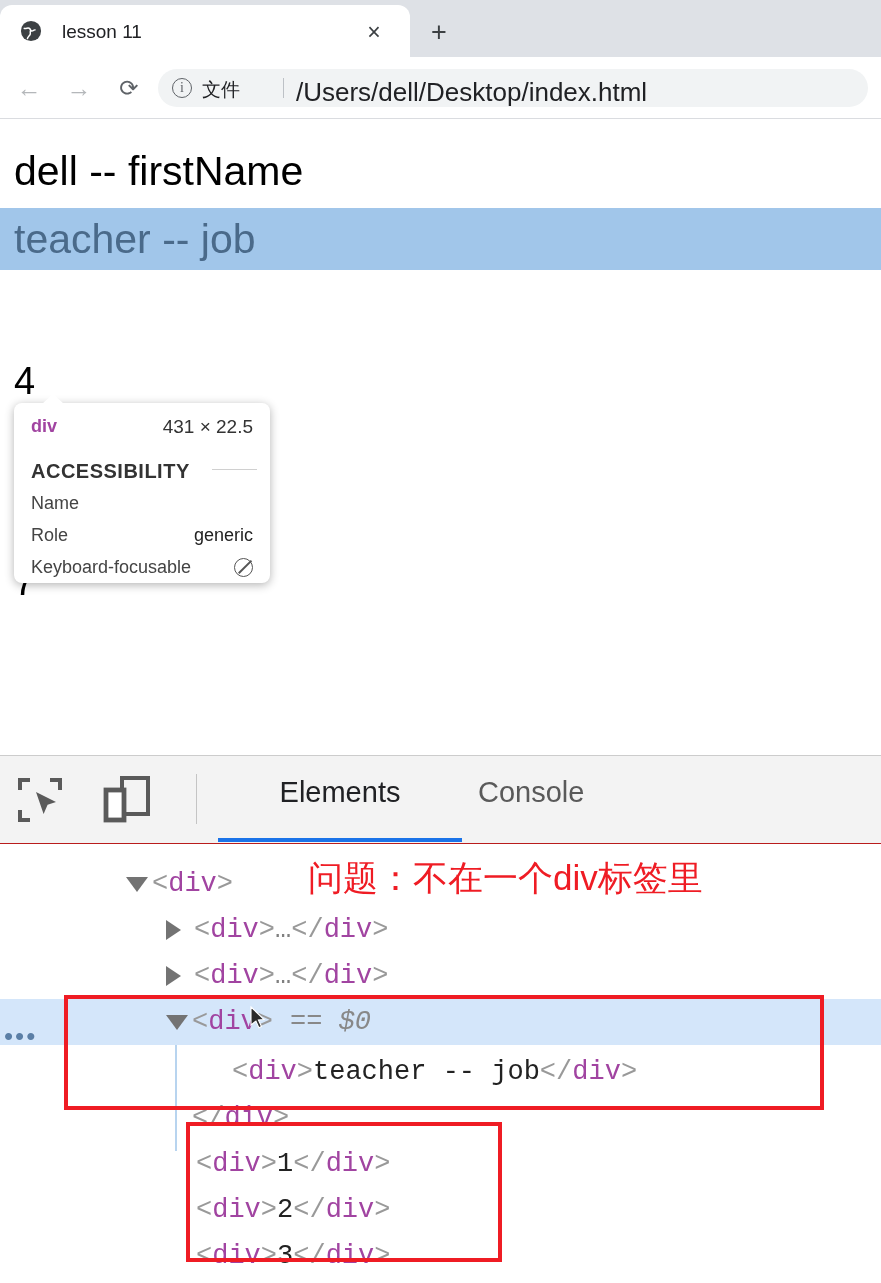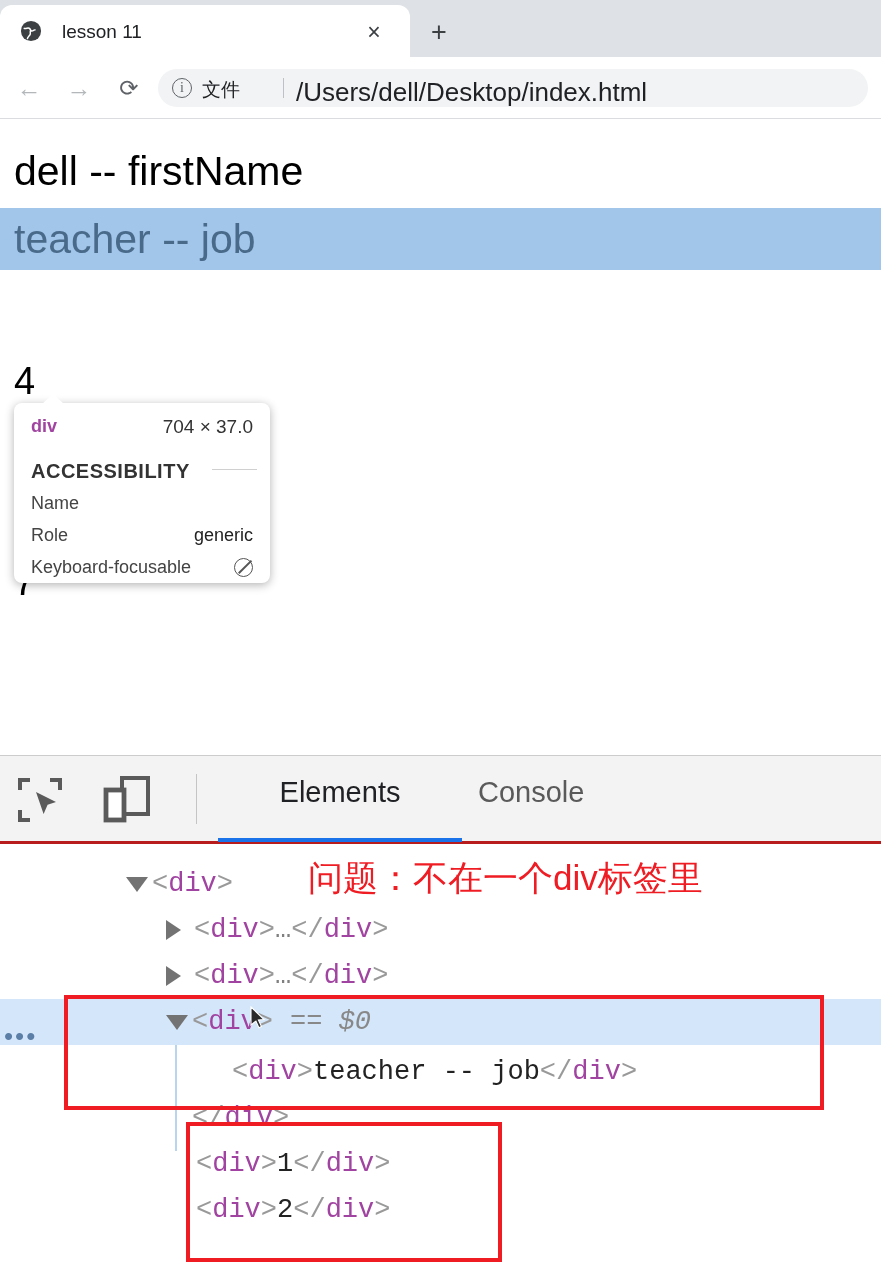--- a/index.html
+++ b/index.html
@@ -173,21 +173,21 @@
     position: absolute; top: 755px; left: 0;
     width: 881px; height: 528px;
     background: #ffffff;
     border-top: 1px solid #cccccc;
     overflow: hidden;
   }
   .dt-toolbar {
     position: absolute; top: 0; left: 0;
     width: 881px; height: 88px;
     background: #f3f3f3;
-    border-bottom: 3px solid #b91c1c;
+    border-bottom: 1px solid #b91c1c;
   }
   .dt-icon { position: absolute; top: 18px; width: 52px; height: 52px; }
   .dt-icon-inspect { left: 14px; }
   .dt-icon-device { left: 100px; }
   .dt-divider {
     position: absolute; left: 196px; top: 18px;
     width: 1px; height: 50px; background: #c4c4c4;
   }
   .dt-tab {
     position: absolute; top: 20px; height: 66px;
@@ -295,21 +295,21 @@
   <div class="page-line line-job">teacher -- job</div>
 
   <div class="page-num" style="top:240px">4</div>
   <div class="page-num" style="top:307px">5</div>
   <div class="page-num" style="top:374px">6</div>
   <div class="page-num" style="top:441px">7</div>
 
   <div class="tooltip">
     <div class="tooltip-arrow"></div>
     <div class="tt-tag">div</div>
-    <div class="tt-dims">704 × 37.0</div>
+    <div class="tt-dims">431 × 22.5</div>
     <div class="tt-section">ACCESSIBILITY</div>
     <div class="tt-rule"></div>
 
     <div class="tt-row tt-r1">
       <span class="k">Name</span>
       <span class="v"></span>
     </div>
     <div class="tt-row tt-r2">
       <span class="k">Role</span>
       <span class="v">generic</span>
@@ -376,20 +376,23 @@
     </div>
 
     <div class="dom-row" style="top:296px">
       <span class="txt" style="left:196px"><span class="br">&lt;</span><span class="pk">div</span><span class="br">&gt;</span><span class="tx">1</span><span class="br">&lt;/</span><span class="pk">div</span><span class="br">&gt;</span></span>
     </div>
 
     <div class="dom-row" style="top:342px">
       <span class="txt" style="left:196px"><span class="br">&lt;</span><span class="pk">div</span><span class="br">&gt;</span><span class="tx">2</span><span class="br">&lt;/</span><span class="pk">div</span><span class="br">&gt;</span></span>
     </div>
 
+    <div class="dom-row" style="top:388px">
+      <span class="txt" style="left:196px"><span class="br">&lt;</span><span class="pk">div</span><span class="br">&gt;</span><span class="tx">3</span><span class="br">&lt;/</span><span class="pk">div</span><span class="br">&gt;</span></span>
+    </div>
 
   </div>
 </div>
 
 <div class="red-note" style="left:308px; top:855px">问题：不在一个div标签里</div>
 
 <div class="red-box" style="left:64px; top:995px; width:760px; height:115px"></div>
 
 <div class="red-box" style="left:186px; top:1122px; width:316px; height:140px"></div>
 

